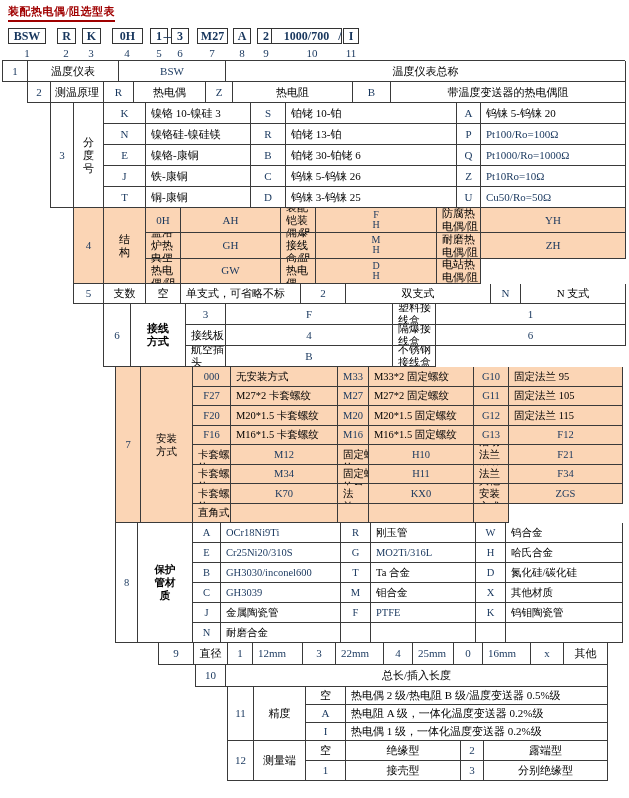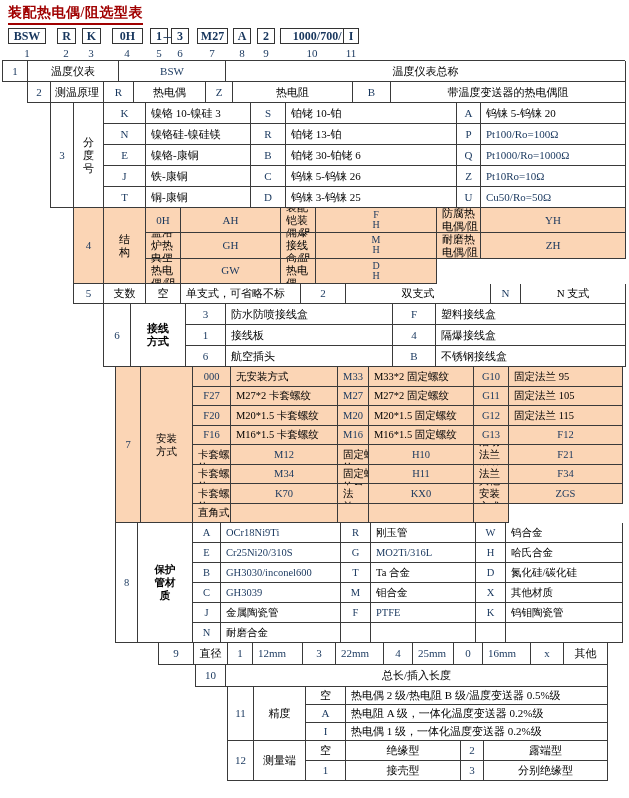--- a/index.html
+++ b/index.html
@@ -1,18 +1,18 @@
 <!DOCTYPE html>
 <html><head>
 <meta charset="utf-8">
 <style>
   html,body{margin:0;padding:0;background:#fff;}
   .page{position:relative;width:629px;height:798px;background:#fff;overflow:hidden;
         font-family:"Liberation Serif","DejaVu Serif",serif;}
-  .title{position:absolute;left:8px;top:4px;font-size:14px;font-weight:bold;color:#A00000;
+  .title{position:absolute;left:8px;top:4px;font-size:11px;font-weight:bold;color:#A00000;
          border-bottom:2px solid #A00000;padding-bottom:1px;letter-spacing:.5px;}
   
   .cbox{position:absolute;top:28px;height:16px;border:1px solid #333;box-sizing:border-box;
         display:flex;align-items:center;justify-content:center;font-weight:bold;color:#17365D;
         font-size:12px;background:#fff;}
   .csep{position:absolute;top:28px;height:16px;display:flex;align-items:center;justify-content:center;
         color:#17365D;font-weight:bold;font-size:12px;}
   .cnum{position:absolute;top:47px;transform:translateX(-50%);color:#17365D;font-size:11px;}
   
   .sec{position:absolute;display:grid;box-sizing:border-box;border-left:1px solid #3a3a3a;}
@@ -41,21 +41,21 @@
     <div class="cbox" style="left:57px;width:19px">R</div>
     <div class="cbox" style="left:82px;width:19px">K</div>
     <div class="cbox" style="left:112px;width:31px">0H</div>
     <div class="cbox" style="left:150px;width:18px">1</div>
     <div class="csep" style="left:165px;width:9px">—</div>
     <div class="cbox" style="left:171px;width:18px">3</div>
     <div class="cbox" style="left:197px;width:31px">M27</div>
     <div class="cbox" style="left:233px;width:18px">A</div>
     <div class="cbox" style="left:257px;width:18px">2</div>
     <div class="csep" style="left:277px;width:9px">-</div>
-    <div class="cbox" style="left:280px;width:71px">1000/700</div>
+    <div class="cbox" style="left:271px;width:71px">1000/700</div>
     <div class="csep" style="left:337px;width:6px">/</div>
     <div class="cbox" style="left:343px;width:16px">I</div>
     <div class="cnum" style="left:27px">1</div>
     <div class="cnum" style="left:66px">2</div>
     <div class="cnum" style="left:91px">3</div>
     <div class="cnum" style="left:127px">4</div>
     <div class="cnum" style="left:159px">5</div>
     <div class="cnum" style="left:180px">6</div>
     <div class="cnum" style="left:212px">7</div>
     <div class="cnum" style="left:242px">8</div>
@@ -132,38 +132,38 @@
     <div class="c L">隔爆接线盒/阻</div>
     <div class="c code stack">M
 H</div>
     <div class="c L">耐磨热电偶/阻</div>
     <div class="c code">ZH</div>
     <div class="c L">真空热电偶/阻</div>
     <div class="c code">GW</div>
     <div class="c L">高温热电偶</div>
     <div class="c code stack">D
 H</div>
+    <div class="c L">电站热电偶/阻</div>
   </div>
 
   <div class="sec" style="left:73px;top:284px;width:552px;height:20px;grid-template-columns:30px 42px 35px 120px 45px 145px 30px 105px;grid-template-rows:1fr;">
     <div class="c code">5</div>
     <div class="c">支数</div>
     <div class="c">空</div>
     <div class="c L">单支式，可省略不标</div>
     <div class="c code">2</div>
     <div class="c">双支式</div>
     <div class="c code">N</div>
     <div class="c">N 支式</div>
   </div>
 
   <div class="sec" style="left:103px;top:304px;width:522px;height:63px;grid-template-columns:27px 55px 40px 167px 43px 190px;grid-template-rows:repeat(3,1fr);">
     <div class="c code num">6</div>
     <div class="c hdr p15">接线方式</div>
     <div class="c code">3</div>
-    <div class="c L">防水防喷接线盒</div>
     <div class="c code">F</div>
     <div class="c L">塑料接线盒</div>
     <div class="c code">1</div>
     <div class="c L">接线板</div>
     <div class="c code">4</div>
     <div class="c L">隔爆接线盒</div>
     <div class="c code">6</div>
     <div class="c L">航空插头</div>
     <div class="c code">B</div>
     <div class="c L">不锈钢接线盒</div>

